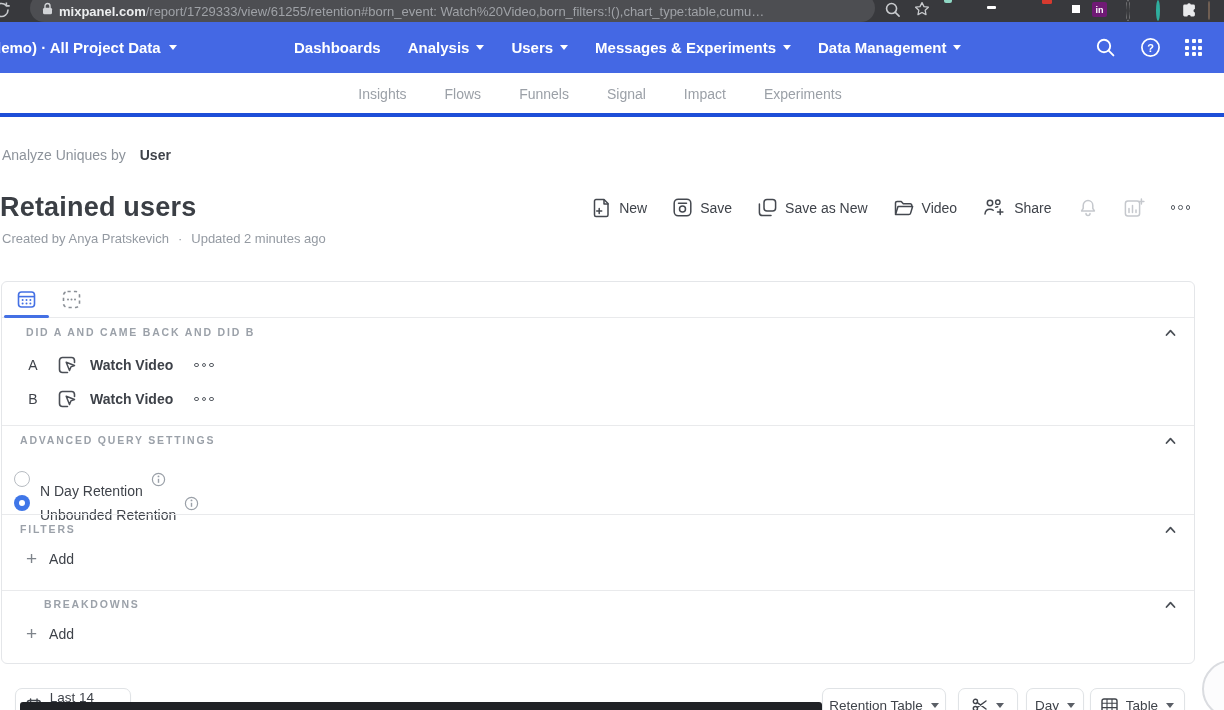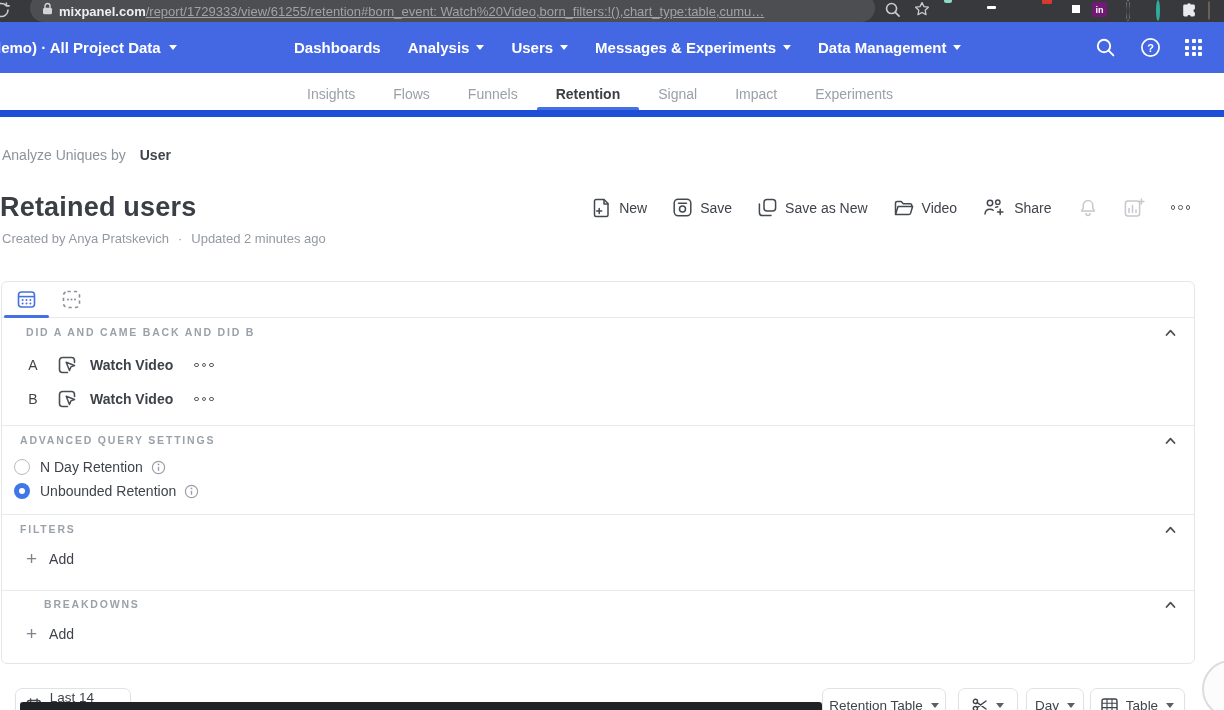--- a/index.html
+++ b/index.html
@@ -6,21 +6,21 @@
   .screen{position:relative;width:1224px;height:710px;overflow:hidden;background:#ffffff;
     font-family:"Liberation Sans", sans-serif;color:#3f434a;}
 
   
   .browser-bar{position:absolute;left:0;top:0;width:100%;height:24px;background:#38393d;}
   .reload{position:absolute;left:-7px;top:1px;color:#c7c9cc;}
   .url-pill{position:absolute;left:30px;top:-6px;width:845px;height:28px;background:#4d4e52;border-radius:14px;
     display:flex;align-items:flex-end;padding:0 12px 3px 12px;box-sizing:border-box;white-space:nowrap;overflow:hidden;}
   .lock{color:#d2d4d7;margin-right:6px;flex:0 0 auto;}
   .url-domain{color:#eceeef;font-size:13px;font-weight:bold;}
-  .url-path{color:#9fa2a7;font-size:13px;text-decoration:underline;}
+  .url-path{color:#9fa2a7;font-size:13px;}
   .bar-ico{position:absolute;top:1px;color:#c9cbce;}
   .ext{position:absolute;top:2px;}
   .ext-teal{width:15px;height:15px;border-radius:50%;background:#4f86d8;position:relative;}
   .ext-teal::after{content:"";position:absolute;right:-1px;bottom:-1px;width:8px;height:10px;border-radius:2px;background:#8fd8c5;}
   .ext-red{width:15px;height:15px;border-radius:3px;background:#e8503f;position:relative;}
   .ext-red::after{content:"";position:absolute;left:3px;top:4px;width:9px;height:3px;background:#fff;border-radius:1px;}
   .ext-gray{width:15px;height:15px;border-radius:50%;background:#b9bbbf;position:relative;}
   .ext-gray::after{content:"";position:absolute;left:2px;bottom:-2px;width:10px;height:5px;background:#d63a2f;border-radius:1.5px;}
   .ext-purple{width:14px;height:14px;border-radius:3px;background:linear-gradient(135deg,#7b5be0,#4a8df0);position:relative;}
   .ext-purple::after{content:"";position:absolute;left:3px;top:3px;width:8px;height:8px;background:#fff;}
@@ -36,21 +36,21 @@
     font-size:15px;font-weight:bold;cursor:pointer;}
   .nav-items{position:absolute;left:294px;top:0;height:100%;display:flex;align-items:center;gap:27px;}
   .nav-item{display:flex;align-items:center;gap:7px;font-size:15px;font-weight:bold;cursor:pointer;}
   .caret-w{width:0;height:0;border-left:4.5px solid transparent;border-right:4.5px solid transparent;border-top:5px solid #ffffff;}
   .nav-icons{position:absolute;right:22px;top:0;height:100%;display:flex;align-items:center;gap:24px;}
   .nav-ico{color:#ffffff;cursor:pointer;display:flex;align-items:center;}
   .apps-grid{display:grid;grid-template-columns:repeat(3,4px);grid-template-rows:repeat(3,4px);gap:2.5px;}
   .apps-grid i{background:#ffffff;border-radius:1px;}
 
   
-  .tab-bar{position:absolute;left:0;top:73px;width:100%;height:44px;background:#fff;border-bottom:7px solid #1d4ed8;
+  .tab-bar{position:absolute;left:0;top:73px;width:100%;height:44px;background:#fff;border-bottom:4px solid #1d4ed8;
     display:flex;justify-content:center;box-sizing:border-box;}
   .tab-bar-inner{display:flex;margin-right:24px;}
   .tab{position:relative;padding:0 19px;line-height:43px;font-size:14px;color:#9ba0a7;cursor:pointer;}
   .tab.active{color:#3c4046;font-weight:bold;}
   .tab.active::after{content:"";position:absolute;left:0;right:0;bottom:0;height:3px;background:#4470e4;border-radius:2px 2px 0 0;}
 
   
   .analyze-row{position:absolute;left:2px;top:147px;font-size:14px;display:flex;gap:14px;align-items:center;}
   .analyze-prefix{color:#8d939b;}
   .analyze-entity{color:#3f434a;font-weight:bold;cursor:pointer;}
@@ -80,21 +80,21 @@
   .divider{position:absolute;left:0;width:100%;height:1px;background:#e9eaec;}
   .event-row{position:absolute;left:0;height:28px;display:flex;align-items:center;}
   .step-key{width:14px;margin-left:24px;text-align:center;font-size:14px;color:#3f434a;}
   .event-ico{margin-left:17px;color:#4a4e55;display:flex;}
   .event-label{margin-left:12px;font-size:14px;font-weight:bold;color:#3e4249;cursor:pointer;}
   .row-kebab{margin-left:21px;}
   .radio-row{position:absolute;left:12px;display:flex;align-items:center;gap:10px;cursor:pointer;}
   .radio{width:16px;height:16px;border-radius:50%;border:1.5px solid #b7bcc2;background:#fff;box-sizing:border-box;flex:0 0 auto;}
   .radio.on{border:none;background:#3f76e8;position:relative;}
   .radio.on::after{content:"";position:absolute;left:5px;top:5px;width:6px;height:6px;border-radius:50%;background:#fff;}
-  .radio-label{font-size:14px;color:#3f434a;}
+  .radio-label{font-size:14px;color:#3f434a;margin-top:24px;}
   .info-ico{color:#9aa0a8;display:flex;margin-left:-2px;}
   .add-row{position:absolute;left:24px;display:flex;align-items:center;gap:12px;cursor:pointer;}
   .plus{font-size:19px;font-weight:300;color:#7e848b;line-height:1;}
   .add-label{font-size:14px;color:#3e4249;}
 
   
   .ctl{position:absolute;top:688px;height:34px;background:#fff;border:1px solid #e0e3e6;border-radius:7px;
     display:flex;align-items:center;justify-content:center;gap:8px;font-size:13.5px;color:#3f434a;
     box-sizing:border-box;cursor:pointer;box-shadow:0 1px 2px rgba(20,30,40,.04);}
   .ctl .caret-d{width:0;height:0;border-left:4px solid transparent;border-right:4px solid transparent;border-top:5px solid #5a5f66;}
@@ -206,21 +206,20 @@
           </span>
       </span>
     </div>
   </div>
 
   <div class="tab-bar">
     <div class="tab-bar-inner">
       <div class="tab"><span>Insights</span></div>
       <div class="tab"><span>Flows</span></div>
       <div class="tab"><span>Funnels</span></div>
-      <div class="tab active"><span>Retention</span></div>
       <div class="tab"><span>Signal</span></div>
       <div class="tab"><span>Impact</span></div>
       <div class="tab"><span>Experiments</span></div>
     </div>
   </div>
 
   <div class="analyze-row">
     <span class="analyze-prefix">Analyze Uniques by</span>
     <span class="analyze-entity">User</span>
   </div>

